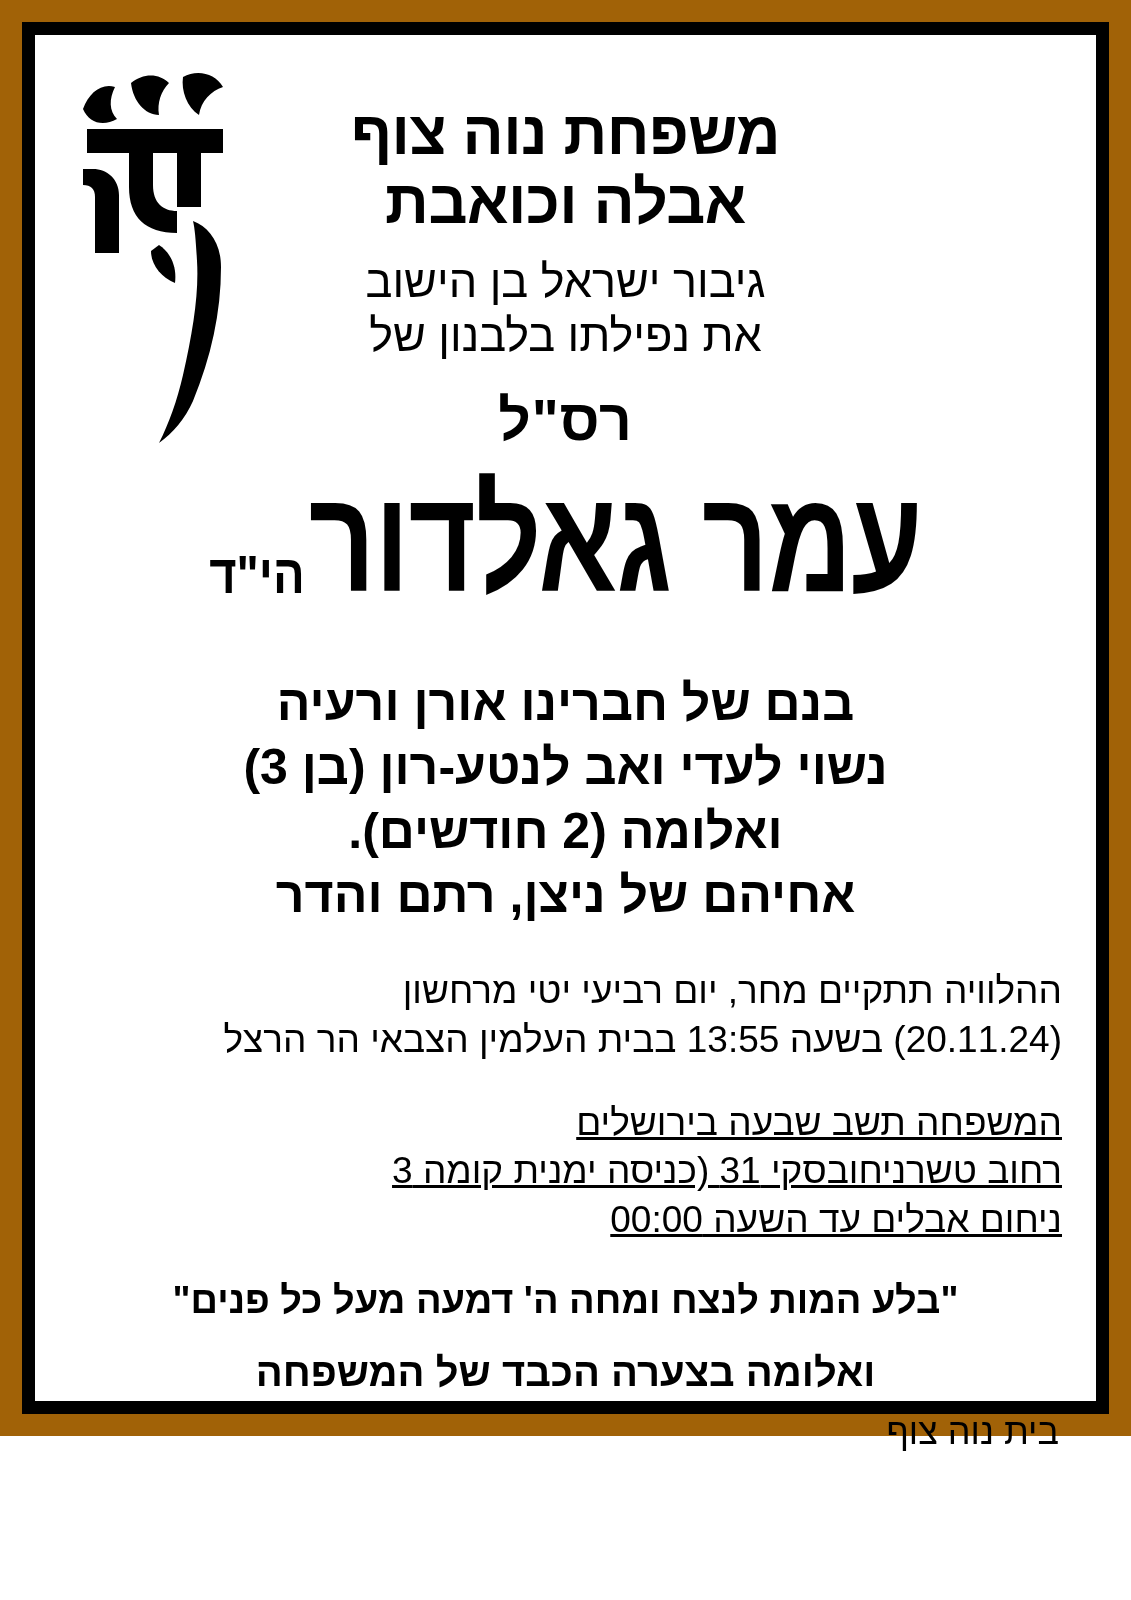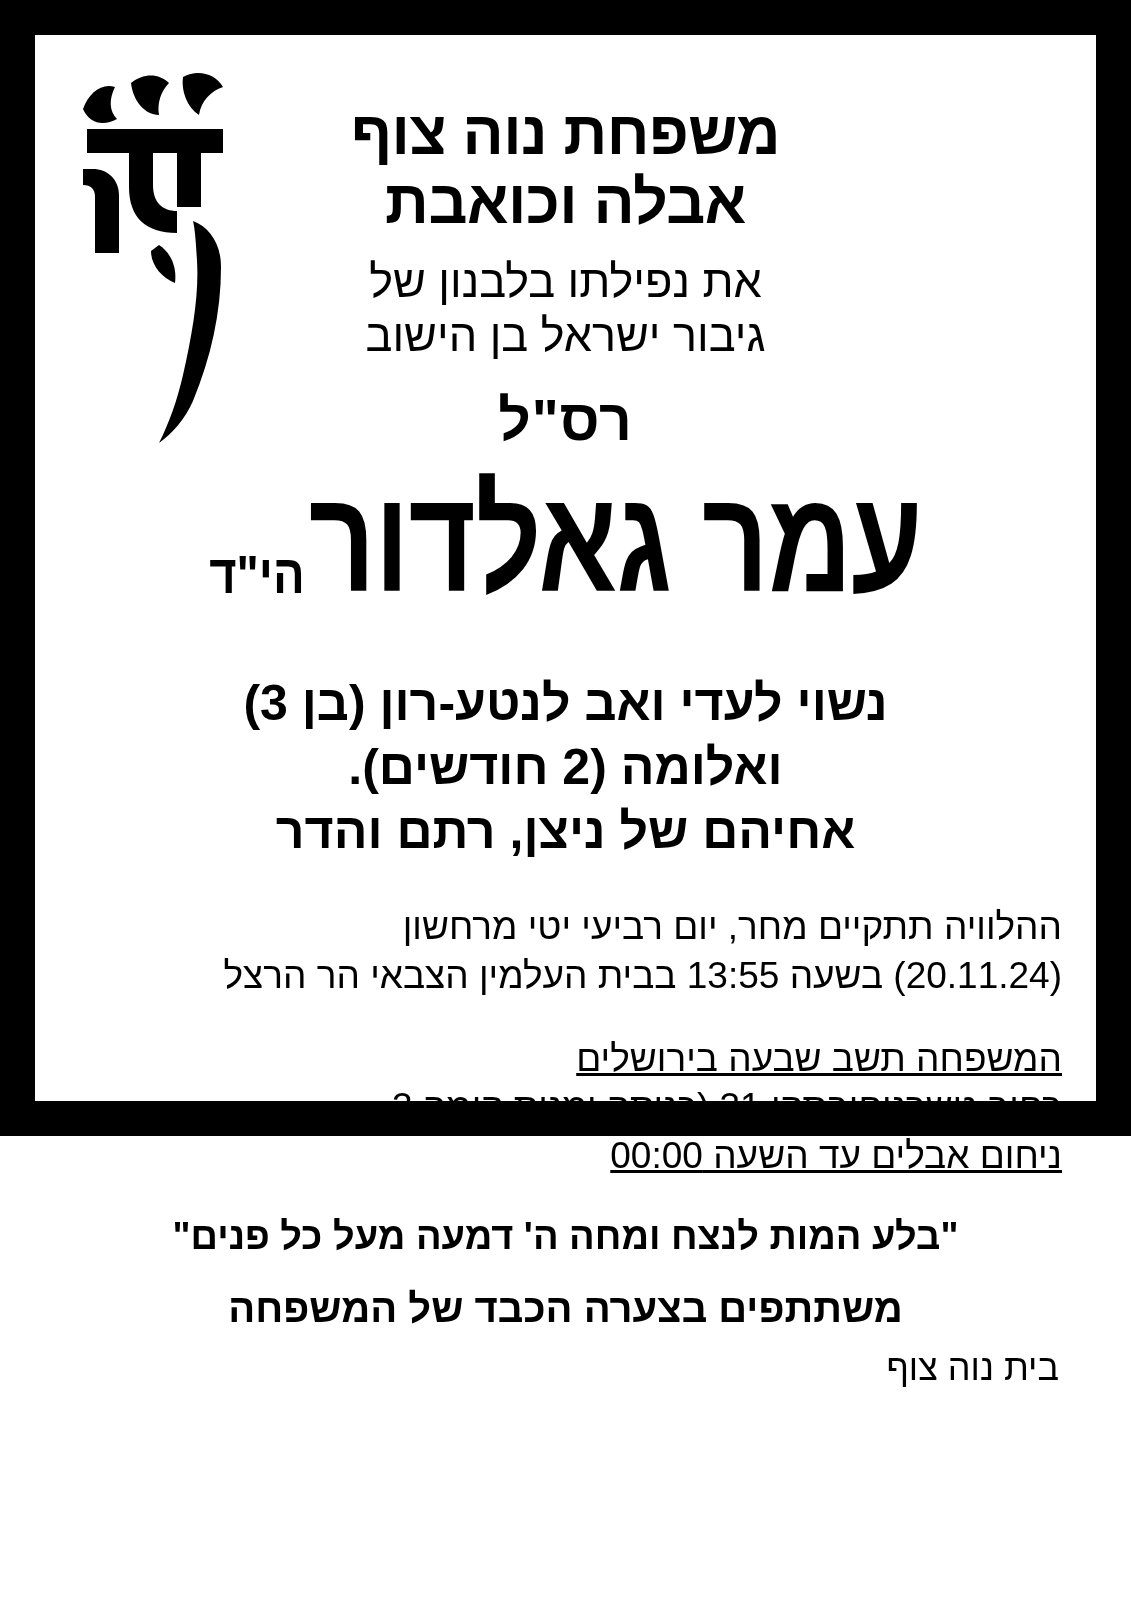--- a/index.html
+++ b/index.html
@@ -11,22 +11,22 @@
     width: 1131px;
     height: 1600px;
     font-family: "Liberation Sans", sans-serif;
     color: #000000;
     overflow: hidden;
   }
 
   .poster {
     position: relative;
     width: 1131px;
-    height: 1136px;
-    background: #000000;
+    height: 1436px;
+    background: #a16207;
     box-sizing: border-box;
     padding: 22px 22px;
   }
 
   .frame {
     position: relative;
     width: 100%;
     height: 100%;
     border: 13px solid #000000;
     box-sizing: border-box;
@@ -166,48 +166,49 @@
         </g>
       </svg>
     </div>
 
     <div class="headline">
       <span class="l1">משפחת נוה צוף</span>
       <span class="l2">אבלה וכואבת</span>
     </div>
 
     <div class="sub">
+      <span>גיבור ישראל בן הישוב</span>
       <span>את נפילתו בלבנון של</span>
-      <span>גיבור ישראל בן הישוב</span>
     </div>
 
     <div class="rank">רס"ל</div>
 
     <div class="name-row">
       <div class="name">עמר גאלדור</div>
       <div class="hyd">הי"ד</div>
     </div>
 
     <div class="family">
+      <span>בנם של חברינו אורן ורעיה</span>
       <span>נשוי לעדי ואב לנטע-רון (בן 3)</span>
       <span>ואלומה (2 חודשים).</span>
       <span>אחיהם של ניצן, רתם והדר</span>
     </div>
 
     <div class="details">
       <span>ההלוויה תתקיים מחר, יום רביעי יטי מרחשון</span>
       <span>(20.11.24)  בשעה 13:55 בבית העלמין הצבאי הר הרצל</span>
     </div>
 
     <div class="details second">
       <span>המשפחה תשב שבעה בירושלים</span>
       <span>רחוב טשרניחובסקי 31 (כניסה ימנית קומה 3</span>
       <span>ניחום אבלים עד השעה 00:00</span>
     </div>
 
     <div class="verse">"בלע המות לנצח ומחה ה' דמעה מעל כל פנים"</div>
 
-    <div class="closing">משתתפים בצערה הכבד של המשפחה</div>
+    <div class="closing">ואלומה בצערה הכבד של המשפחה</div>
 
     <div class="signature">בית נוה צוף</div>
 
   </div>
 </div>
 
 </body></html>

